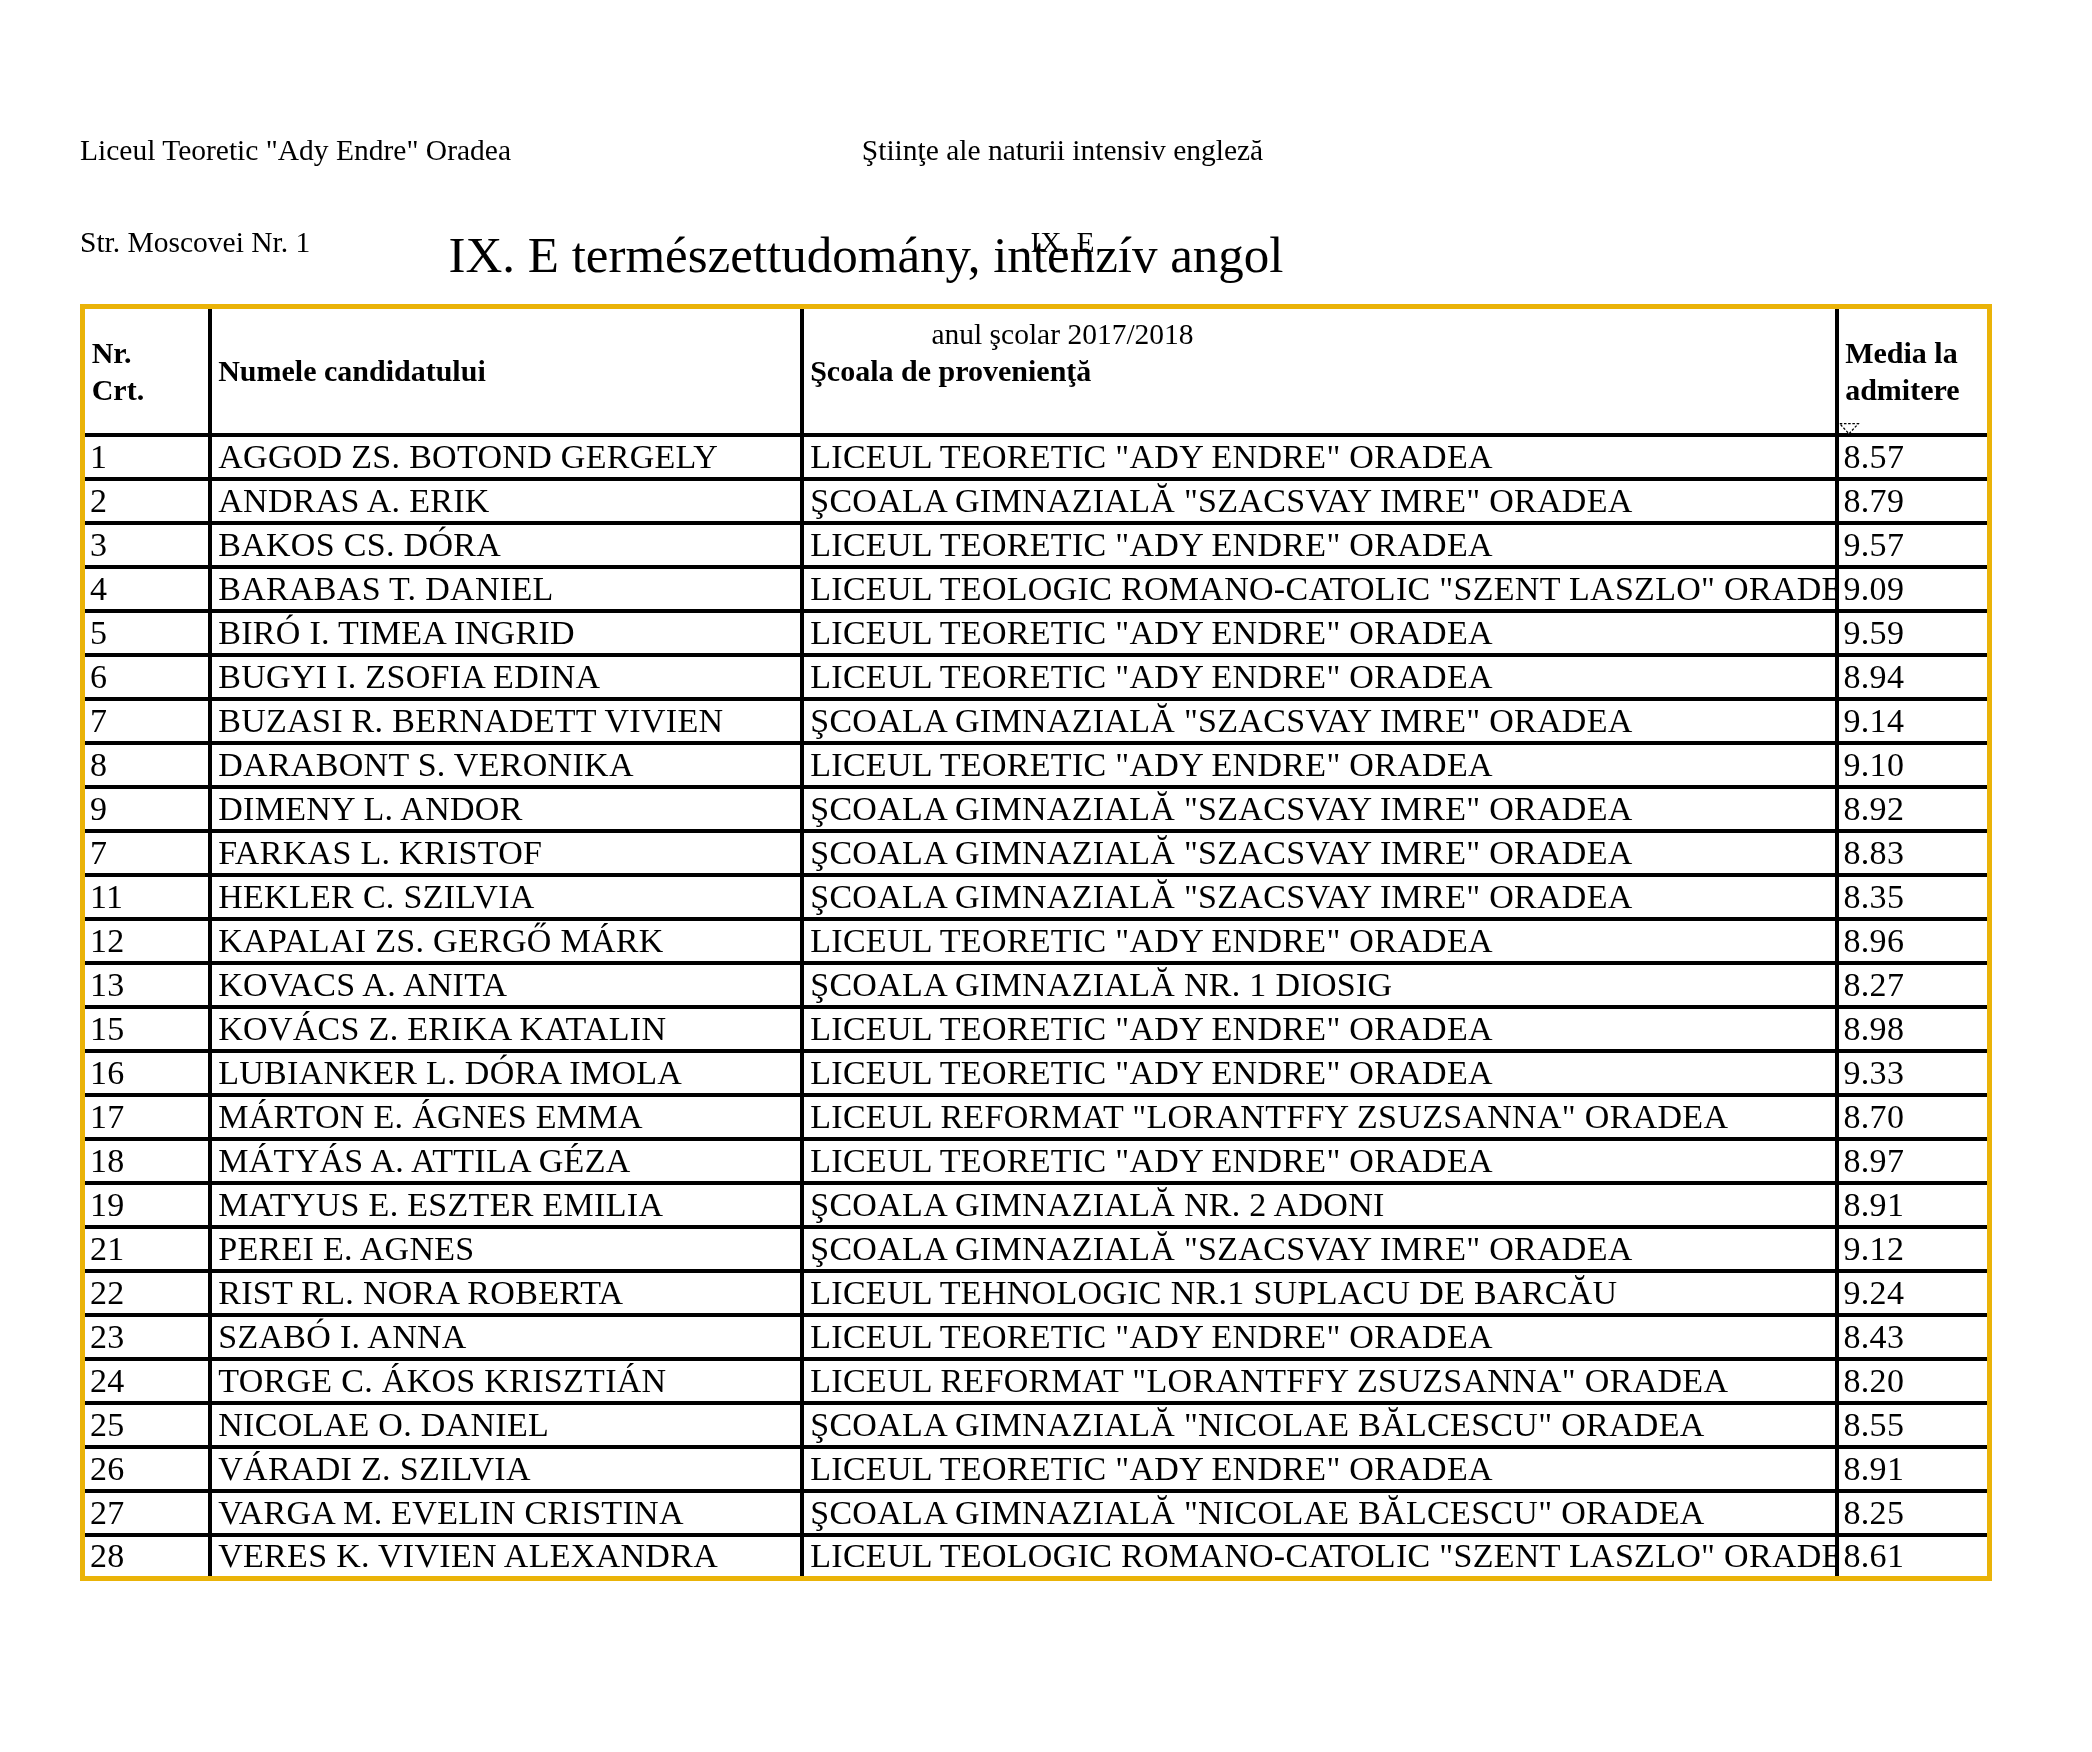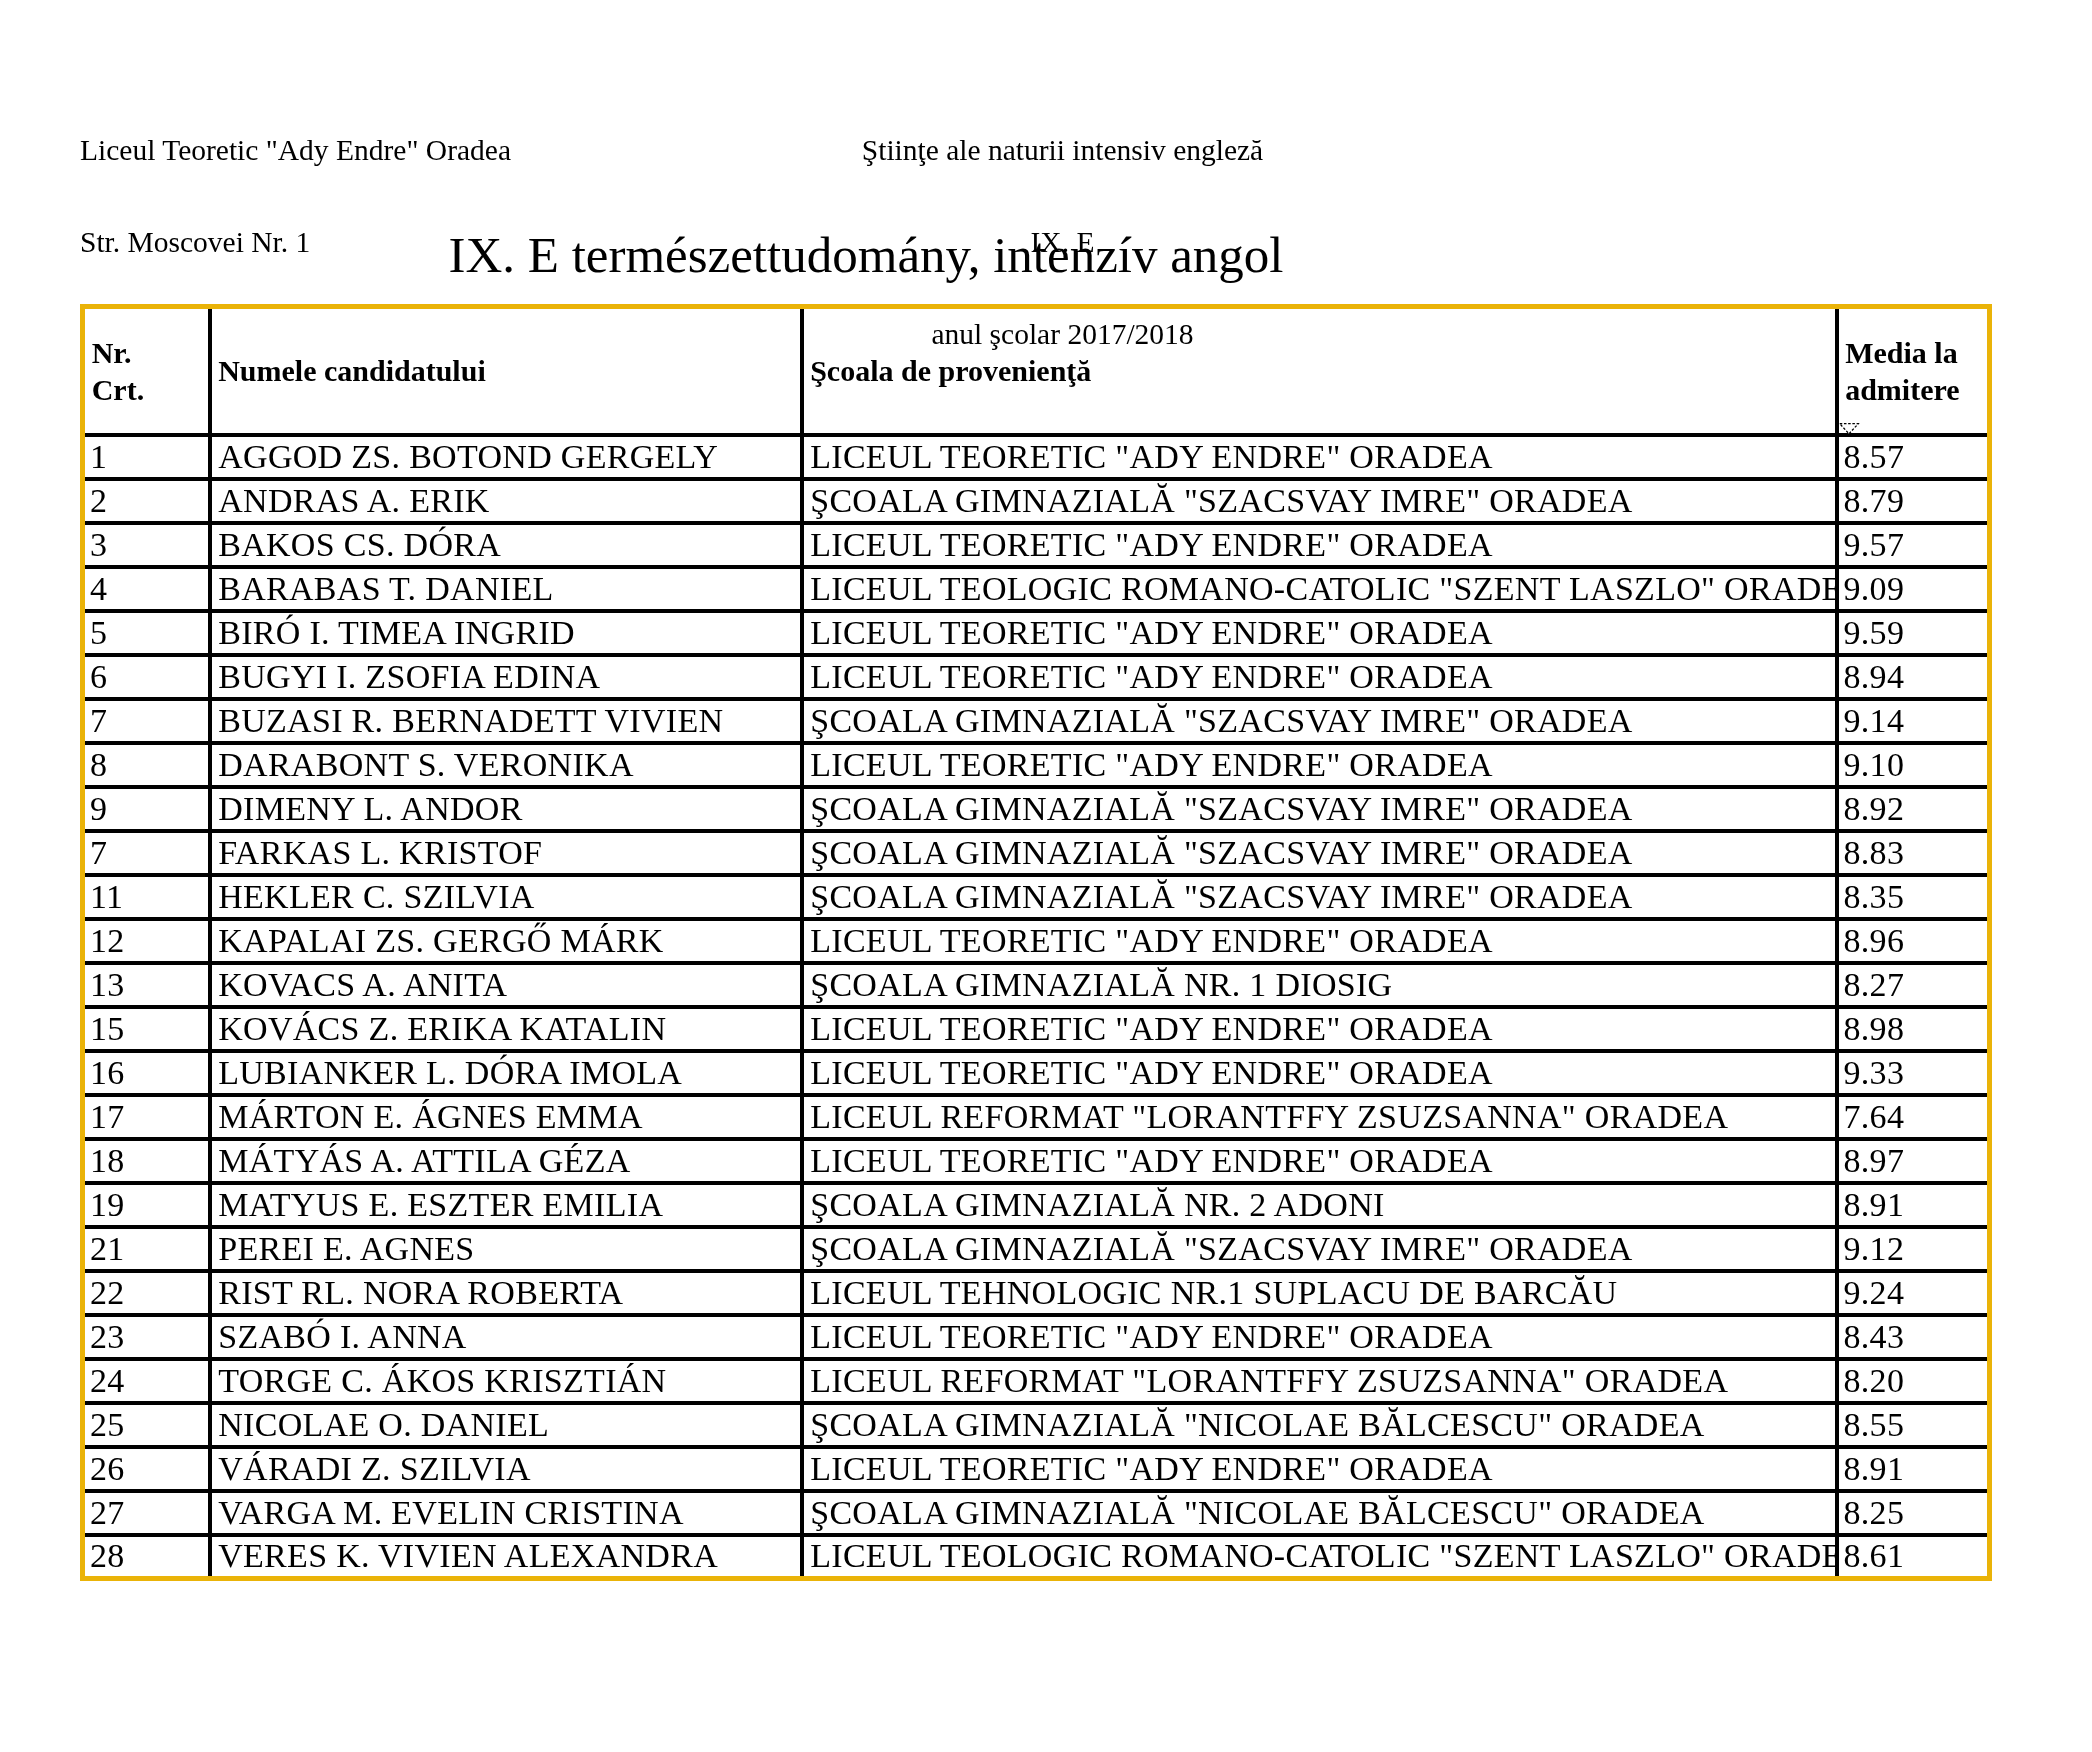--- a/index.html
+++ b/index.html
@@ -190,21 +190,21 @@
     <td class="nr">16</td>
     <td class="name">LUBIANKER L. DÓRA IMOLA</td>
     <td class="school">LICEUL TEORETIC "ADY ENDRE" ORADEA</td>
     <td class="media">9.33</td>
   </tr>
 
   <tr>
     <td class="nr">17</td>
     <td class="name">MÁRTON E. ÁGNES EMMA</td>
     <td class="school">LICEUL REFORMAT "LORANTFFY ZSUZSANNA" ORADEA</td>
-    <td class="media">7.64</td>
+    <td class="media">8.70</td>
   </tr>
 
   <tr>
     <td class="nr">18</td>
     <td class="name">MÁTYÁS A. ATTILA GÉZA</td>
     <td class="school">LICEUL TEORETIC "ADY ENDRE" ORADEA</td>
     <td class="media">8.97</td>
   </tr>
 
   <tr>

